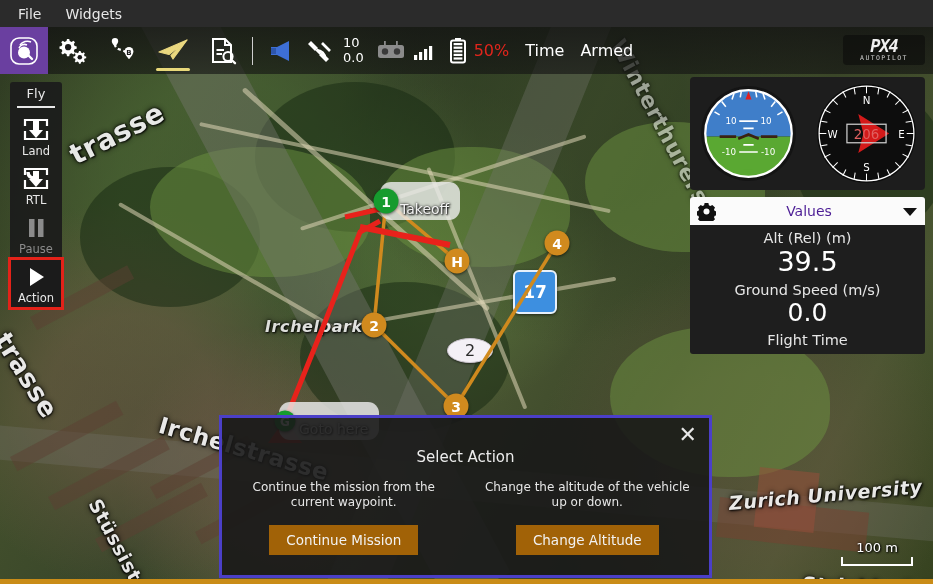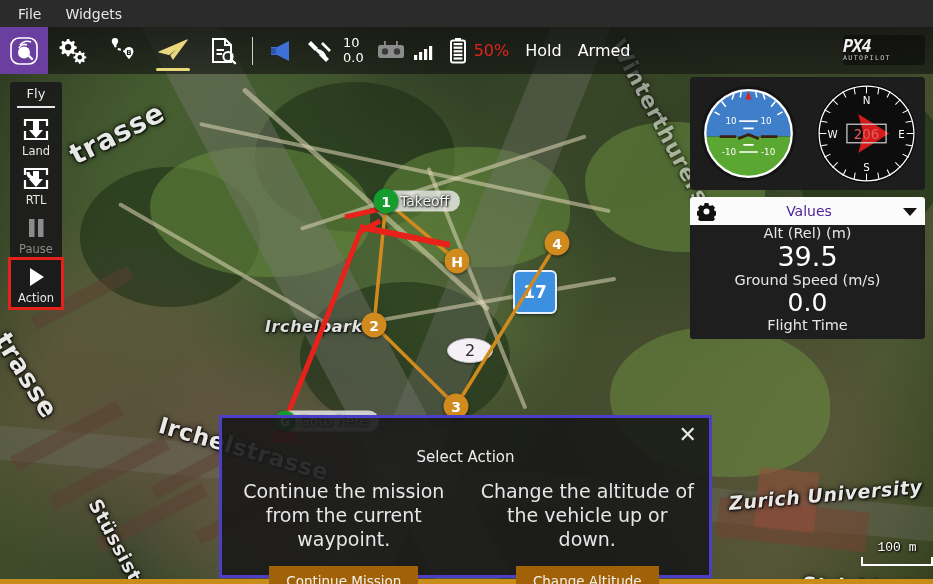--- a/index.html
+++ b/index.html
@@ -90,21 +90,21 @@
     background: #d08a1e; color: #fff; font-size: 14px; font-weight: 700;
     display: flex; align-items: center; justify-content: center;
     box-shadow: 0 1px 3px rgba(0,0,0,.6);
     transform: translate(-50%,-50%);
   }
   .wp.takeoff { background: #169b2e; }
   .wp.goto { background: #169b2e; width: 21px; height: 21px; font-size: 12px; }
   .wp-tag {
     position: absolute; transform: translateY(-50%);
     background: rgba(235,235,235,.82); color: #f2f2f2;
-    border-radius: 11px; padding: 2px 11px 3px 20px;
+    border-radius: 11px; padding: 19px 11px 3px 20px;
     font-size: 14px; white-space: nowrap;
     text-shadow: 0 0 3px #000, 1px 1px 2px #000;
   }
 
   
   #flybar {
     position: absolute; left: 10px; top: 82px; width: 52px;
     background: rgba(27,27,27,.92); border-radius: 3px; z-index: 30;
     padding-bottom: 2px;
   }
@@ -146,21 +146,21 @@
   .tb-sep { width: 1px; height: 28px; background: #cfcfcf; margin: 0 9px 0 4px; }
   .tb-group { display: flex; align-items: center; gap: 6px; margin-left: 2px; }
   .tb-text { color: #fff; font-size: 16px; white-space: nowrap; }
   .tb-text.warn { color: #e0251c; }
   .gps-nums {
     display: flex; flex-direction: column; color: #fff;
     font-size: 13px; line-height: 1.08; margin-left: 1px;
   }
   #px4logo {
     position: absolute; right: 8px; top: 8px; width: 82px; height: 30px;
-    display: flex; flex-direction: column; 
+    display: flex; flex-direction: column; align-items: center;
     justify-content: center; background: rgba(10,10,10,.55); border-radius: 4px;
   }
   #px4logo .p1 {
     color: #f0f0f0; font-size: 17px; font-weight: 700; font-style: italic;
     letter-spacing: -1px; line-height: 1;
     font-family: "DejaVu Sans Mono", "Liberation Mono", monospace;
   }
   #px4logo .p2 {
     color: #cfcfcf; font-size: 6.5px; letter-spacing: 1.4px; line-height: 1;
     font-family: "DejaVu Sans Mono", "Liberation Mono", monospace;
@@ -180,21 +180,21 @@
     background: #1e1e1e; border-radius: 3px; z-index: 28;
     overflow: hidden; padding-bottom: 6px;
   }
   #values .vhead {
     background: #fbfbfb; height: 28px; display: flex; align-items: center;
     padding: 0 7px; position: relative;
   }
   #values .vhead .vtitle {
     flex: 1; text-align: center; color: #4c1d95; font-size: 14px;
   }
-  .vrow { text-align: center; }
+  .vrow { text-align: center; padding-top: 5px; }
   .vlabel { color: #e6e6e6; font-size: 14.5px; line-height: 1.15; }
   .vvalue { color: #ffffff; font-size: 25px; line-height: 1.12; }
   .vvalue.big { font-size: 27px; }
   .vvalue.small { font-size: 21px; }
 
   
   #dialog {
     position: absolute; left: 219px; top: 415px; width: 493px; height: 163px;
     border: 3px solid #4b3fc8; background: rgba(24,24,24,.90);
     z-index: 32;
@@ -204,30 +204,30 @@
     font-size: 22px; line-height: 1; cursor: pointer;
     font-family: "DejaVu Sans", "Liberation Sans", sans-serif;
   }
   #dialog .dlg-title {
     text-align: center; color: #ececec; font-size: 15px; padding-top: 30px;
   }
   #dialog .dlg-cols {
     display: flex; margin-top: 14px;
   }
   #dialog .dlg-col { flex: 1; text-align: center; padding: 0 14px; }
-  #dialog .dlg-desc { color: #e6e6e6; font-size: 19px; line-height: 1.25; }
+  #dialog .dlg-desc { color: #e6e6e6; font-size: 12px; line-height: 1.25; }
   #dialog .dlg-btn {
     margin-top: 15px; display: inline-block;
     background: #a16207; color: #f2f2f2; font-size: 13.5px;
     padding: 7px 17px; border: none; cursor: pointer;
     font-family: "DejaVu Sans", "Liberation Sans", sans-serif;
   }
 
   
-  #scalebar { position: absolute; right: 0; bottom: 18px; z-index: 26; font-family: Liberation Mono, monospace; }
+  #scalebar { position: absolute; right: 20px; bottom: 18px; z-index: 26; }
   #scalebar .sb-label {
     color: #fff; font-size: 13px; text-align: center;
     text-shadow: 0 0 3px #000, 1px 1px 2px #000; margin-bottom: 2px;
   }
   #scalebar .sb-bar {
     width: 72px; height: 9px; border: 2px solid #fff; border-top: none;
   }
   #bottomstrip {
     position: absolute; left: 0; bottom: 0; width: 933px; height: 5px;
     background: #c98c18; z-index: 25;
@@ -407,21 +407,21 @@
         <rect x="7" y="1" width="6" height="2.6" fill="#fff"></rect>
         <rect x="3" y="3.6" width="14" height="22" rx="2" fill="none" stroke="#fff" stroke-width="2"></rect>
         <rect x="5.6" y="6" width="8.8" height="2.2" fill="#fff"></rect>
         <rect x="5.6" y="9.6" width="8.8" height="2.2" fill="#fff"></rect>
         <rect x="5.6" y="13.2" width="8.8" height="2.2" fill="#fff"></rect>
         <rect x="5.6" y="16.8" width="8.8" height="2.2" fill="#fff"></rect>
         <rect x="5.6" y="20.4" width="8.8" height="2.2" fill="#fff"></rect>
       </svg>
       <span class="tb-text warn">50%</span>
 
-      <span class="tb-text" style="margin-left:10px;">Hold</span>
+      <span class="tb-text" style="margin-left:10px;">Time</span>
       <span class="tb-text" style="margin-left:10px;text-align:center;">Armed</span>
     </div>
 
     <div id="px4logo">
       <div class="p1">PX4</div>
       <div class="p2">AUTOPILOT</div>
     </div>
   </div>
 
   <div id="flybar">

